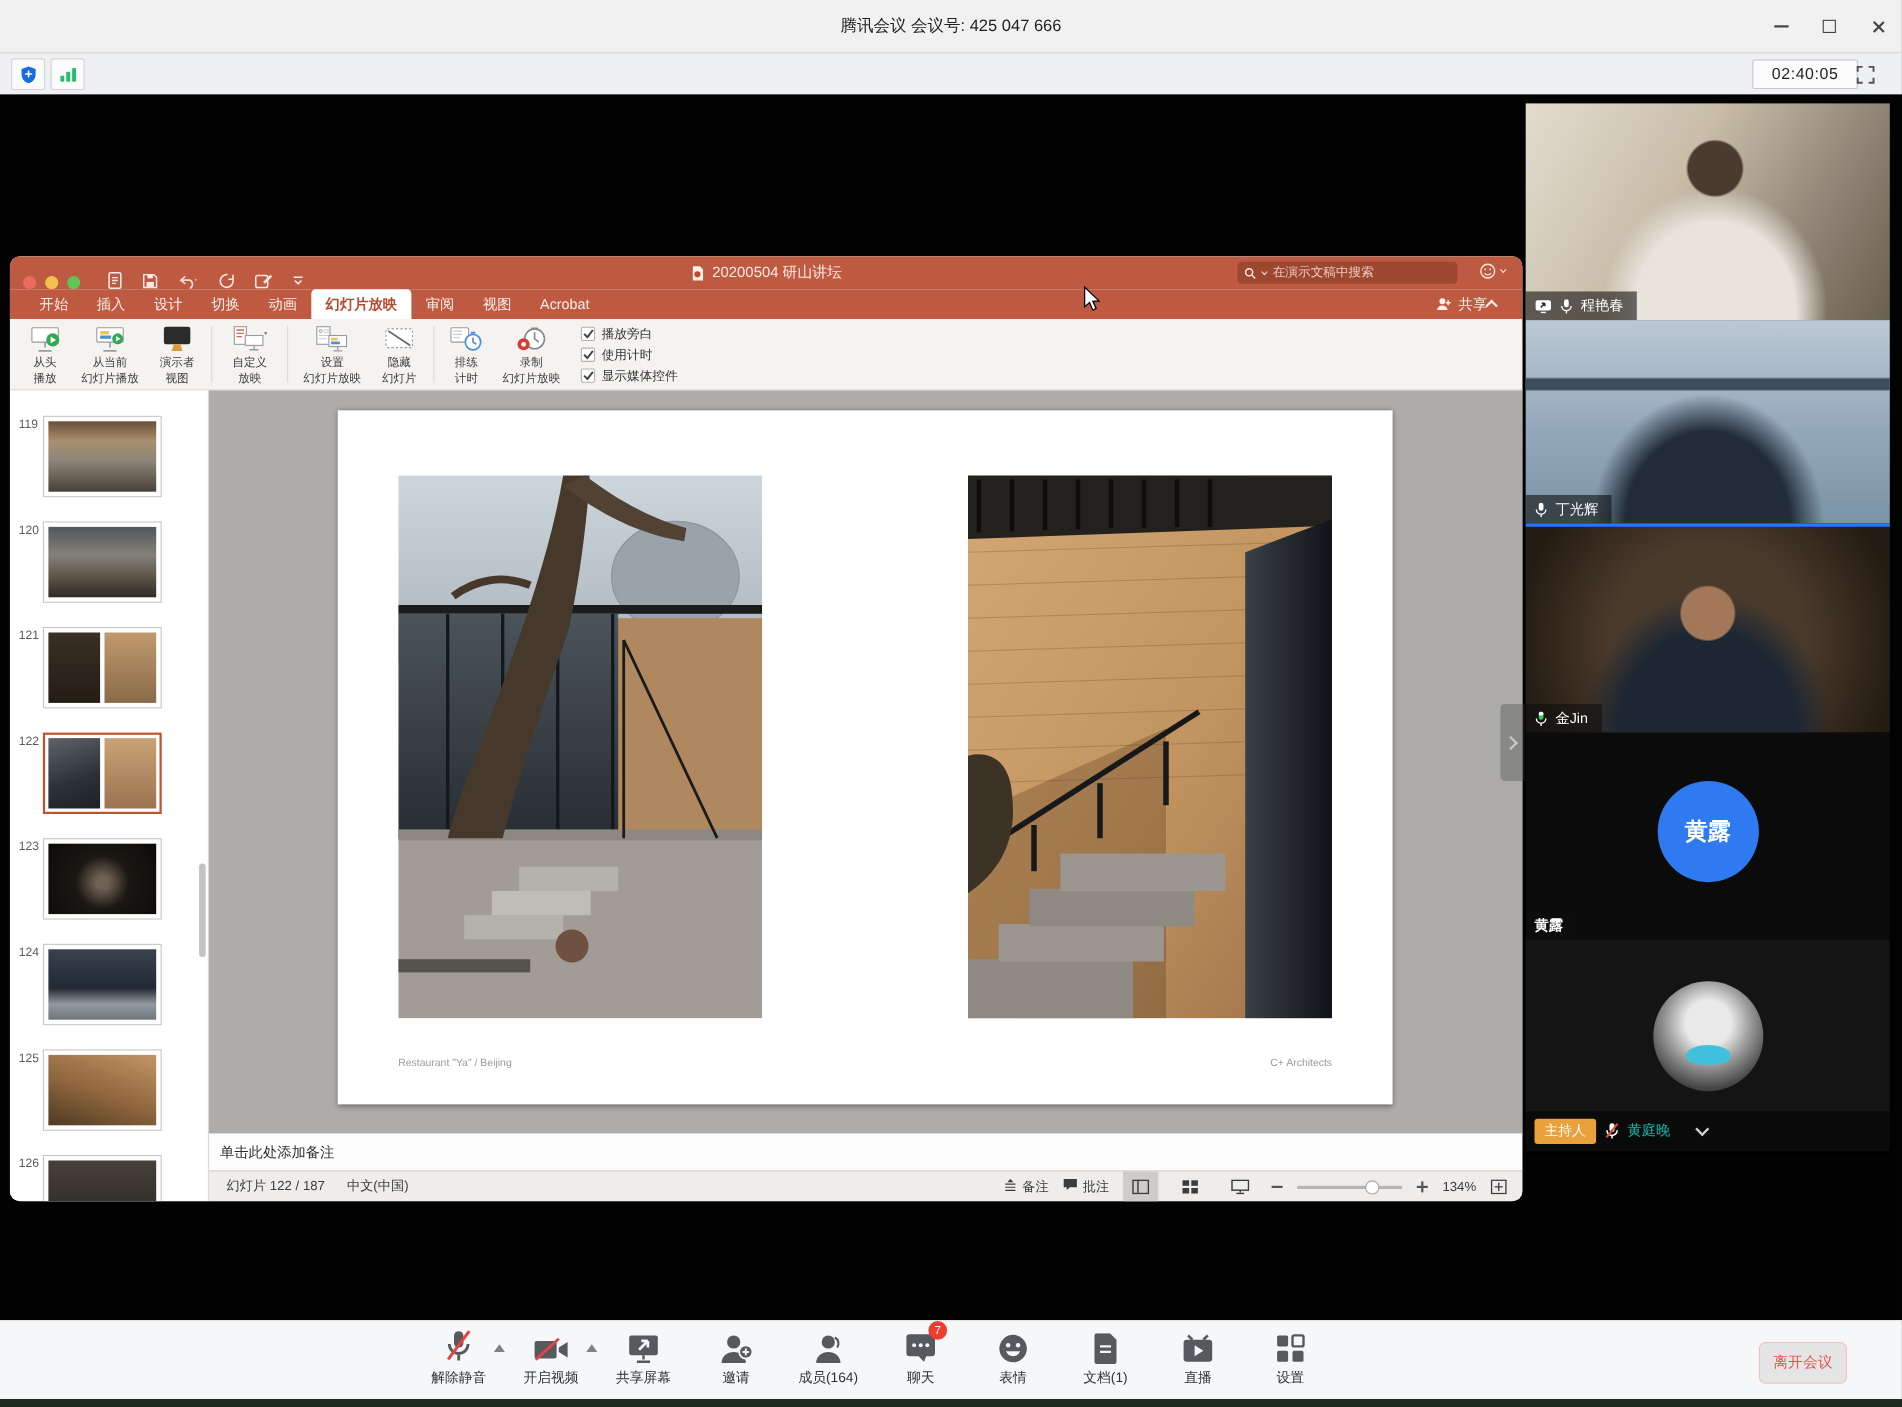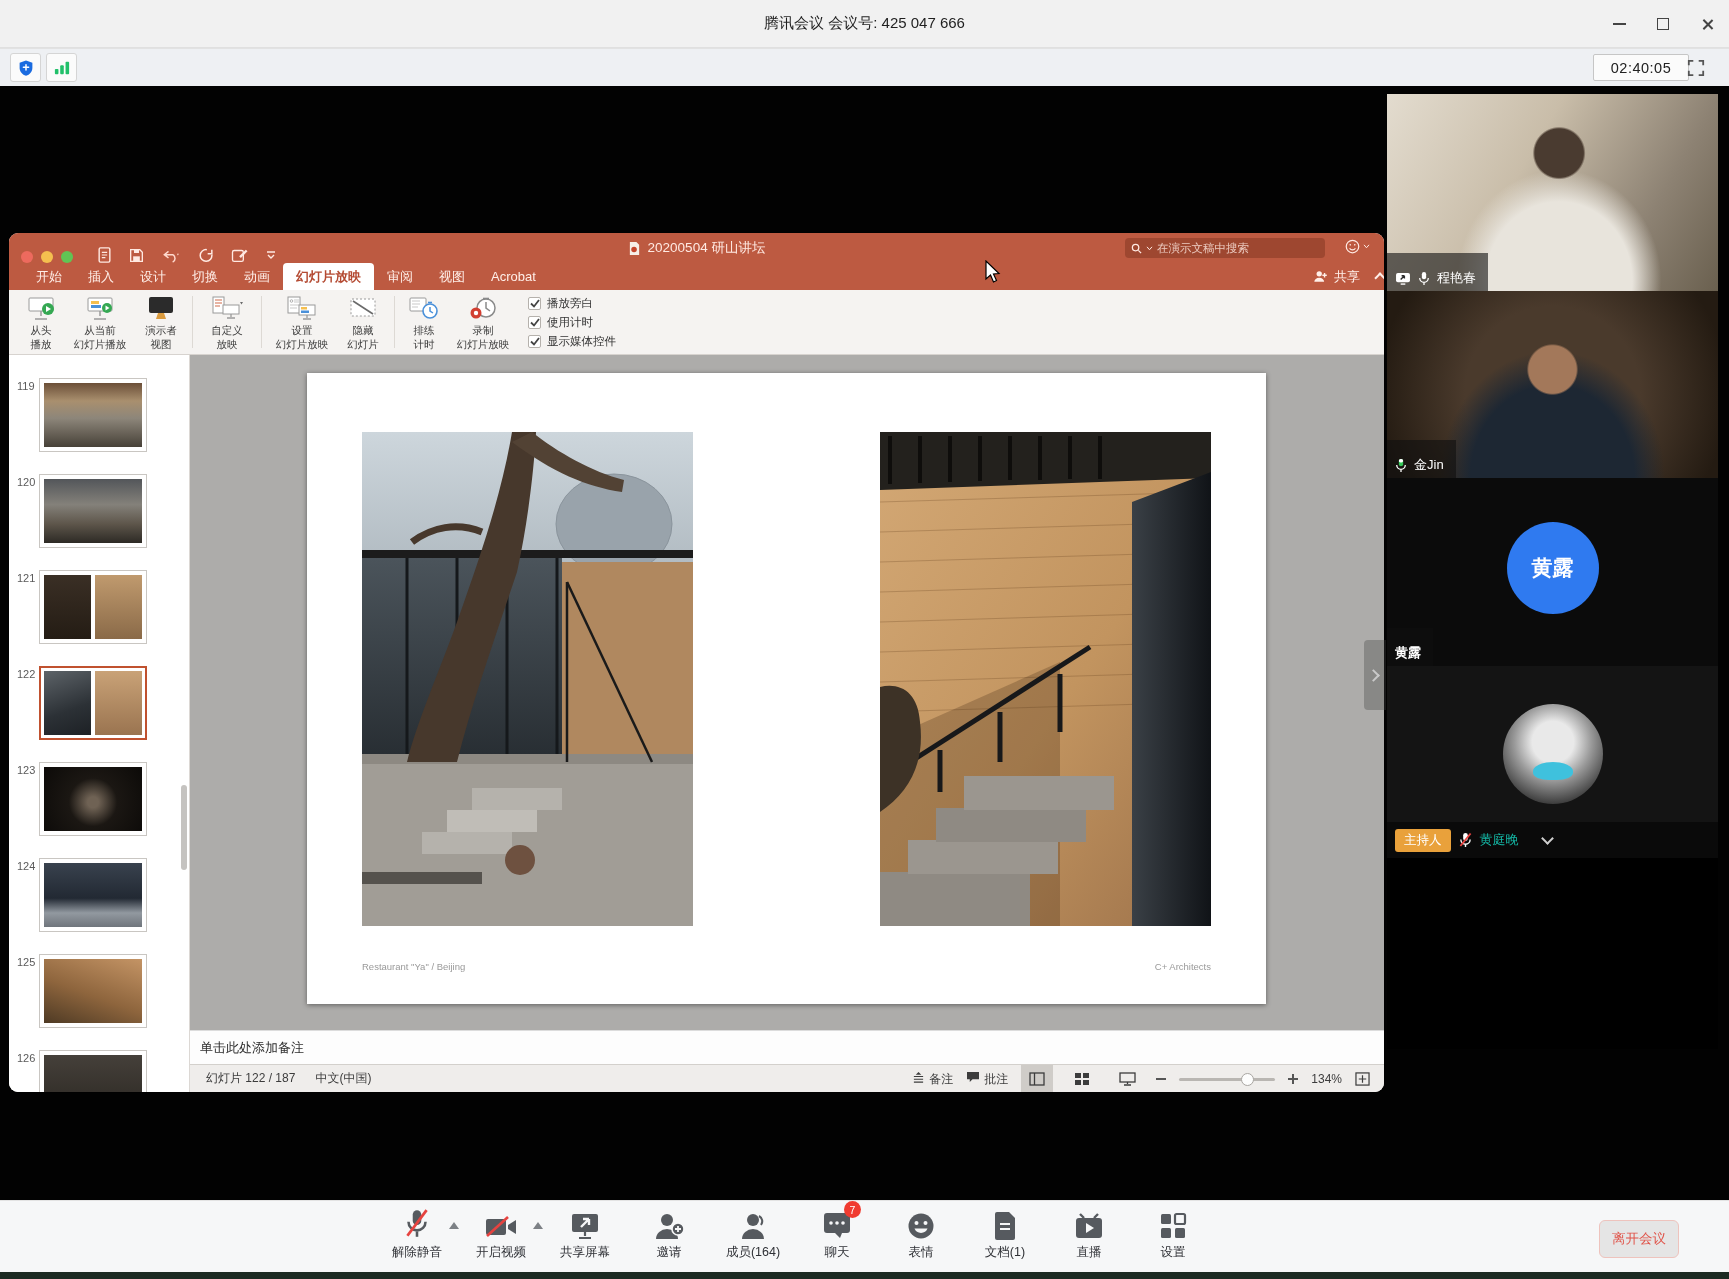--- a/index.html
+++ b/index.html
@@ -50,21 +50,21 @@
   .ppt-search { position:absolute; right:59px; top:5px; width:200px; height:20px;
                 background:rgba(80,20,8,.28); border-radius:4px; display:flex; align-items:center; padding:0 6px; gap:4px; }
   .ppt-search input { flex:1; background:transparent; border:0; outline:0;
                       font-size:11.5px; color:#fff; font-family:inherit; }
   .ppt-search input::placeholder { color:rgba(255,235,228,.8); }
   .smiley-btn { position:absolute; right:14px; top:6px; display:flex; align-items:center; gap:3px; }
 
   .ppt-tabs { position:relative; height:27px; background:#bd5a41; display:flex; padding-left:14px; }
   .tab { padding:0 13px; line-height:27px; font-size:13px; color:#ffefe9; cursor:default; }
   .tab.active { background:#ffffff; color:#b44a32; border-radius:4px 4px 0 0; font-weight:bold; }
-  .tabs-right { position:absolute; right:0; top:0; height:27px; display:flex; align-items:center; gap:16px;
+  .tabs-right { position:absolute; right:24px; top:0; height:27px; display:flex; align-items:center; 
                 color:#ffefe9; font-size:13px; }
   .share-lbl { display:flex; align-items:center; gap:5px; }
   .chev-up { width:8px; height:8px; border-left:2px solid #ffefe9; border-top:2px solid #ffefe9; transform:rotate(45deg); margin-top:3px; }
 
   .ppt-ribbon { position:relative; height:65px; background:#f5f3f1; border-bottom:1px solid #d7d3cf;
                 display:flex; align-items:stretch; padding-left:8px; }
   .rbtn { display:flex; flex-direction:column; align-items:center; justify-content:flex-start;
           padding-top:5px; gap:2px; }
   .rbtn .ric { height:27px; display:flex; align-items:center; }
   .rbtn .rl { font-size:10.5px; color:#3b3b3b; line-height:12px; text-align:center; white-space:nowrap; }
@@ -142,21 +142,21 @@
         radial-gradient(ellipse at 50% 100%, #222c38 0 32%, rgba(0,0,0,0) 45%),
         linear-gradient(180deg, rgba(0,0,0,0) 28%, rgba(45,58,72,.85) 29%, rgba(45,58,72,.85) 34%, rgba(0,0,0,0) 35%),
         linear-gradient(180deg,#bcc8d4 0%,#93a7ba 55%,#7b93a6 100%); }
   .v3 { height:187px; background:
         radial-gradient(circle at 50% 42%, #a3785a 0 12%, rgba(0,0,0,0) 13%),
         radial-gradient(ellipse at 50% 100%, #1d2733 0 35%, rgba(0,0,0,0) 48%),
         radial-gradient(circle at 50% 55%, #4a3a2c 0 45%, #241b12 90%); }
   .v4 { height:188px; background:#0b0b0b;font-weight:bold; }
   .v5 { height:192px; background:#141414; }
   .vlabel { position:absolute; left:0; bottom:0; display:flex; align-items:center; gap:7px;
-            background:rgba(15,15,15,.6); padding:16px 12px 4px 8px; font-size:13px; color:#fff; }
+            background:rgba(15,15,15,.6); padding:4px 12px 4px 8px; font-size:13px; color:#fff; }
   .avatar-circle { position:absolute; left:50%; top:44px; transform:translateX(-50%);
                    width:92px; height:92px; border-radius:50%; background:#2f7af0;
                    display:flex; align-items:center; justify-content:center;
                    color:#fff; font-size:21px; }
   .cat-avatar { position:absolute; left:50%; top:38px; transform:translateX(-50%);
                 width:100px; height:100px; border-radius:50%;
                 background:radial-gradient(circle at 50% 38%, #e9e9e9 0 26%, #9b9b9b 48%, #3c3c3c 78%, #222 100%); }
   .cat-avatar::after { content:""; position:absolute; left:30px; top:58px; width:40px; height:18px;
                 border-radius:50% 50% 40% 40%; background:#3fc1dd; }
   .hostrow { position:absolute; left:0; bottom:0; width:331px; height:36px;
@@ -673,20 +673,30 @@
         <path d="M6 13 h5" stroke="#fff" stroke-width="1.5"></path>
       </svg>
       <svg width="12" height="15" viewBox="0 0 14 17">
         <rect x="4.5" y="1" width="5" height="8.5" rx="2.5" fill="#fff"></rect>
         <path d="M2 8 a5 5 0 0 0 10 0" fill="none" stroke="#fff" stroke-width="1.5"></path>
         <line x1="7" y1="13.5" x2="7" y2="16" stroke="#fff" stroke-width="1.5"></line>
       </svg>
       <span>程艳春</span>
     </div>
   </div>
+  <div class="vtile v2">
+    <div class="vlabel">
+      <svg width="12" height="15" viewBox="0 0 14 17">
+        <rect x="4.5" y="1" width="5" height="8.5" rx="2.5" fill="#fff"></rect>
+        <path d="M2 8 a5 5 0 0 0 10 0" fill="none" stroke="#fff" stroke-width="1.5"></path>
+        <line x1="7" y1="13.5" x2="7" y2="16" stroke="#fff" stroke-width="1.5"></line>
+      </svg>
+      <span>丁光辉</span>
+    </div>
+  </div>
   <div class="vtile v3">
     <div class="vlabel">
       <svg width="12" height="15" viewBox="0 0 14 17">
         <rect x="4.5" y="1" width="5" height="8.5" rx="2.5" fill="#35c759"></rect>
         <rect x="4.5" y="1" width="5" height="4" rx="2" fill="#fff"></rect>
         <path d="M2 8 a5 5 0 0 0 10 0" fill="none" stroke="#fff" stroke-width="1.5"></path>
         <line x1="7" y1="13.5" x2="7" y2="16" stroke="#fff" stroke-width="1.5"></line>
       </svg>
       <span>金Jin</span>
     </div>

